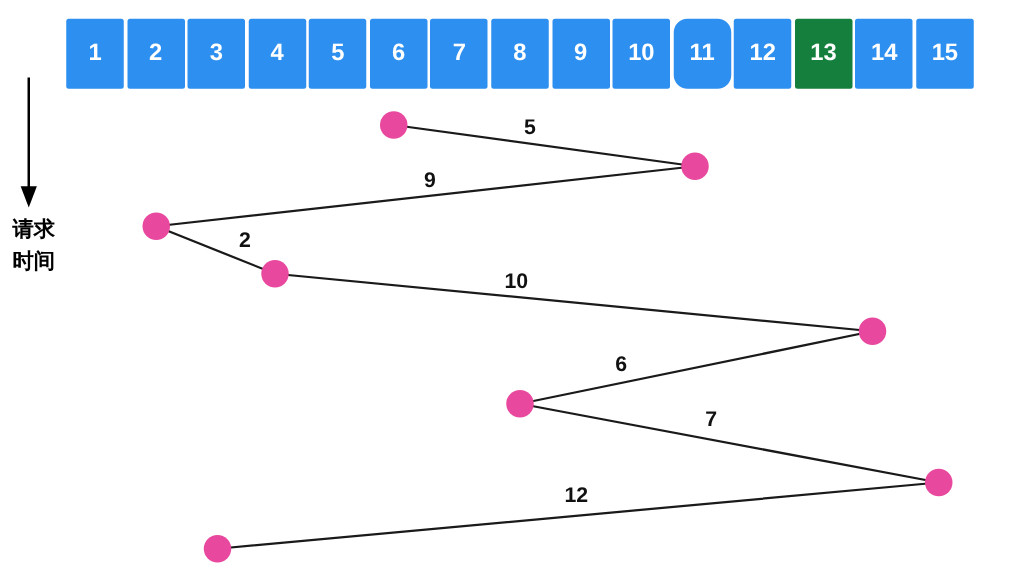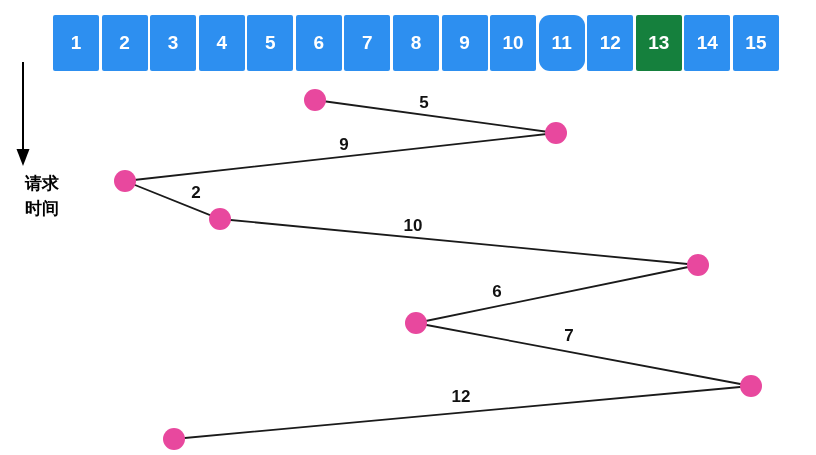--- a/index.html
+++ b/index.html
@@ -26,21 +26,21 @@
     align-items: center;
     justify-content: center;
     color: #ffffff;
     font-weight: bold;
     font-size: 19px;
     border-radius: 2px;
     user-select: none;
   }
   .time-axis-label {
     position: absolute;
-    left: 16px;
+    left: 1px;
     top: 171px;
     width: 52px;
     text-align: center;
     font-weight: bold;
     font-size: 17px;
     line-height: 25px;
     color: #000000;
   }
   .overlay {
     position: absolute;

